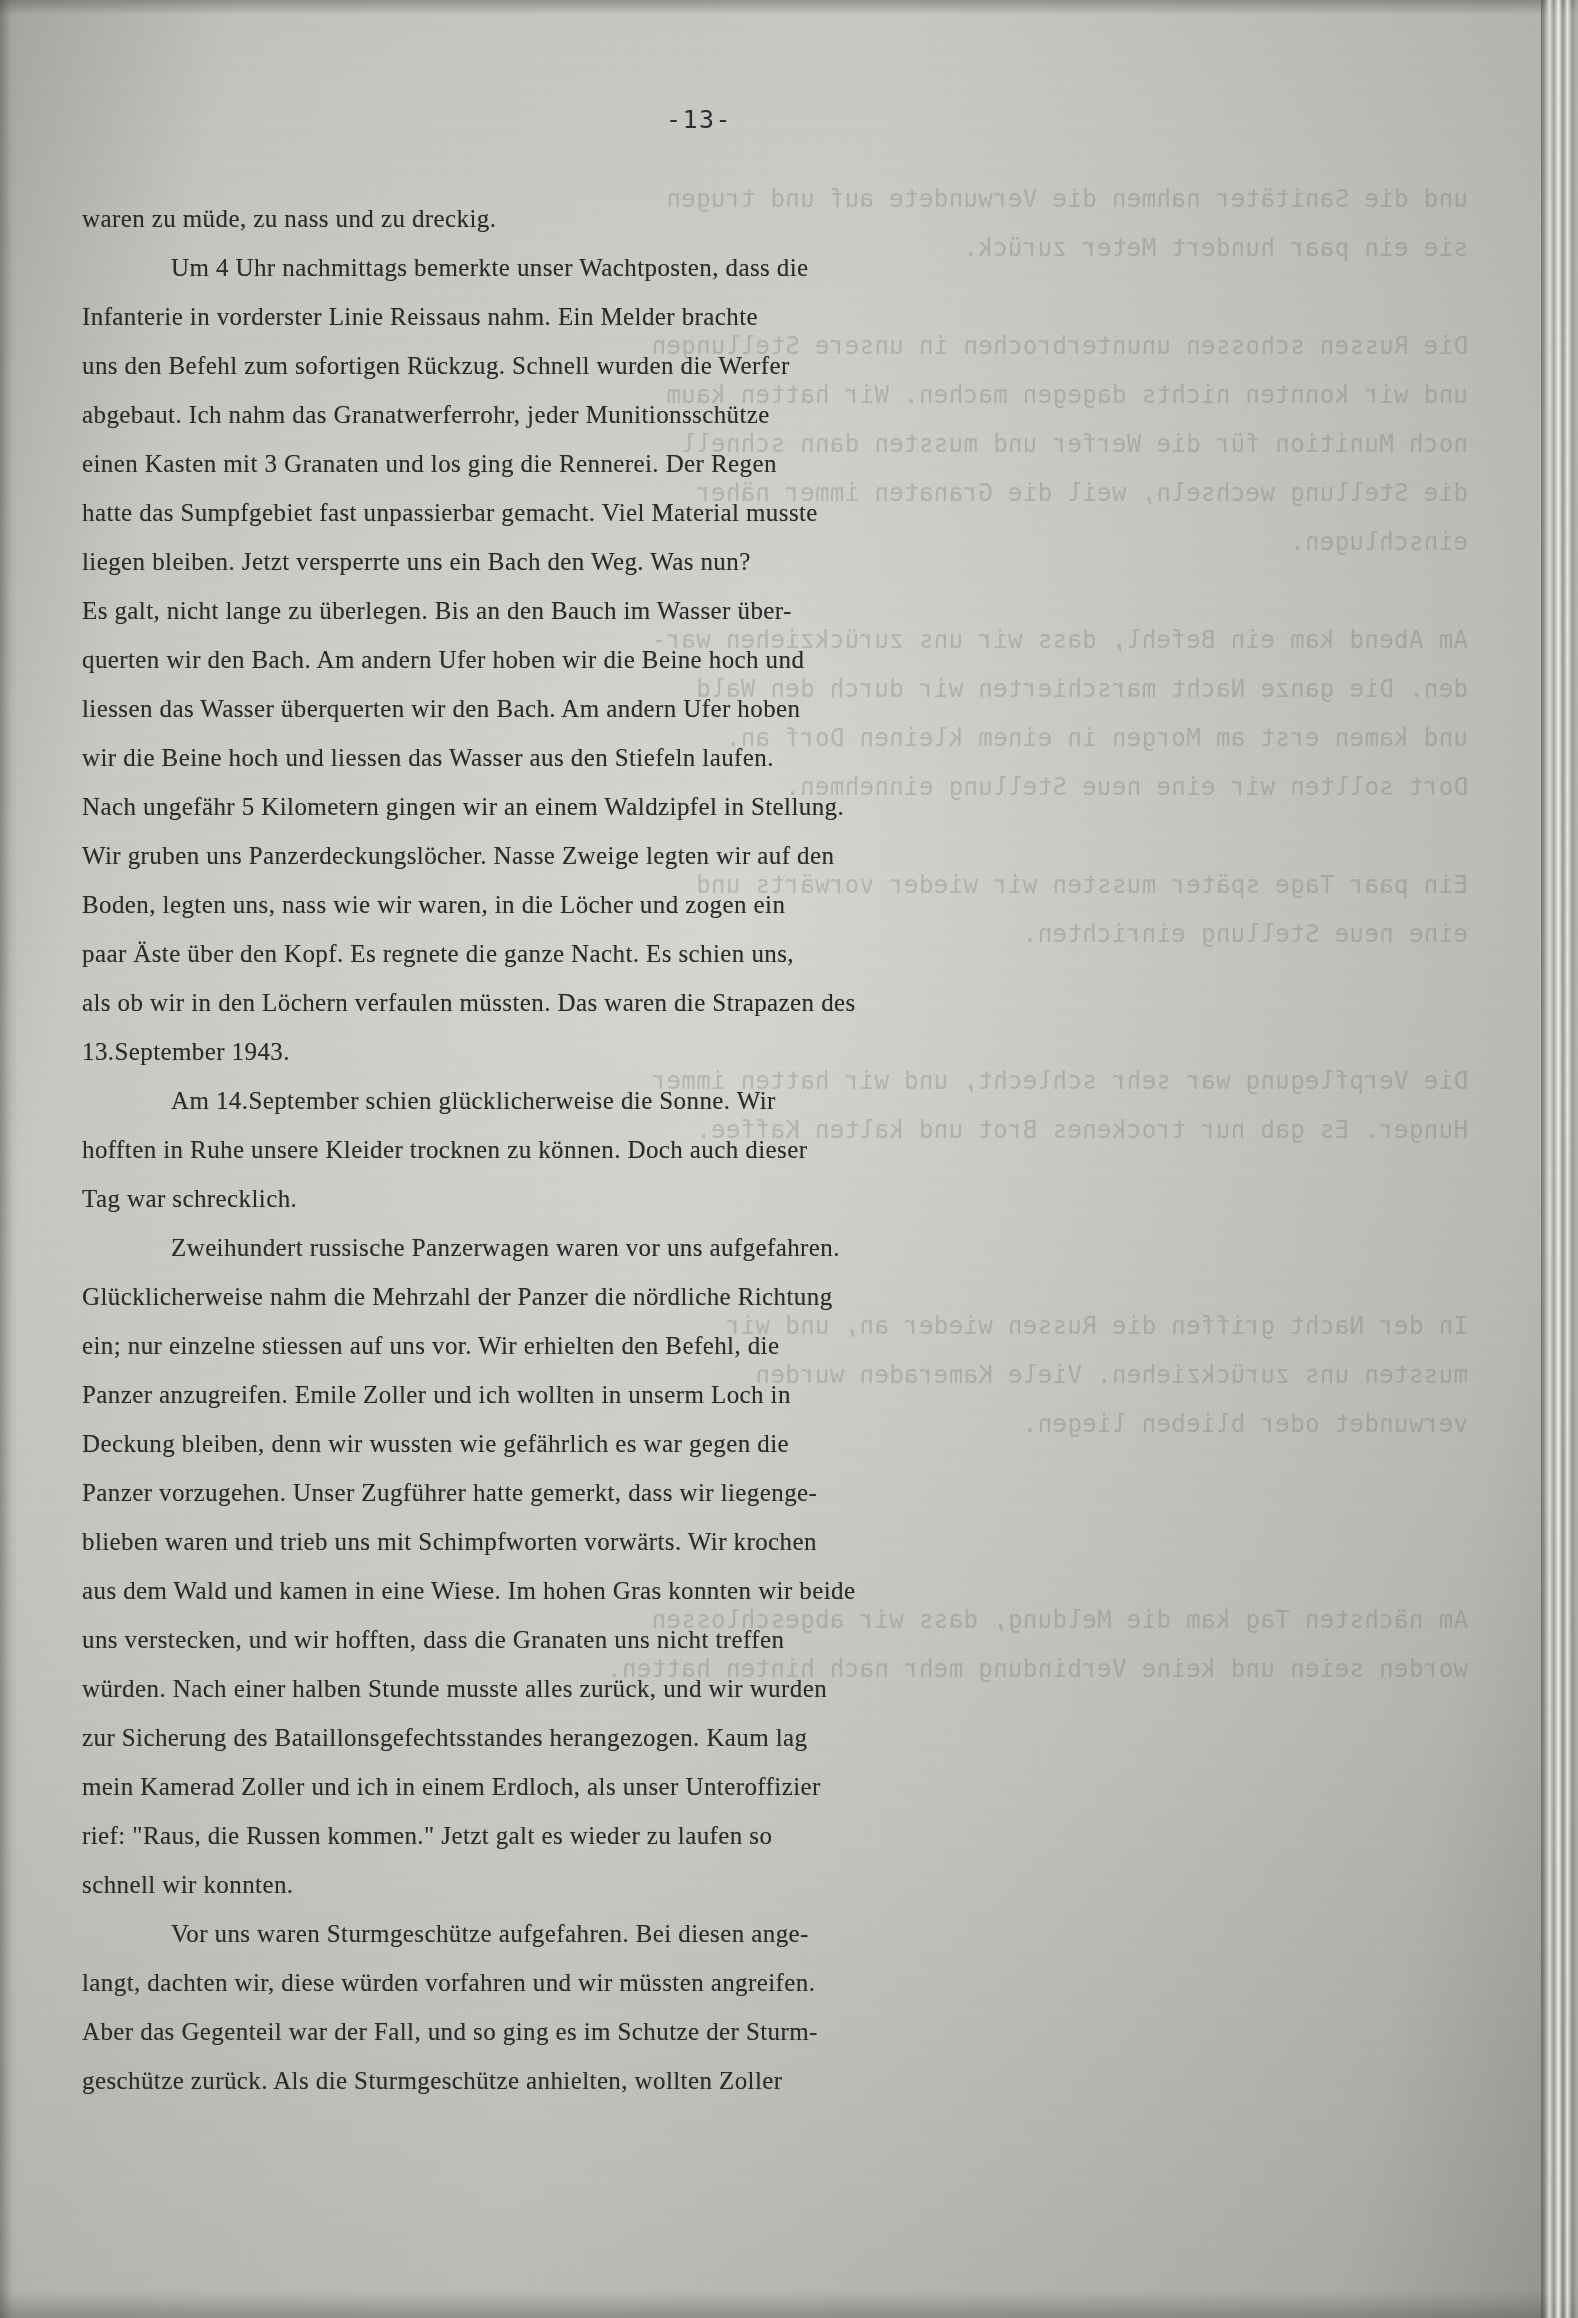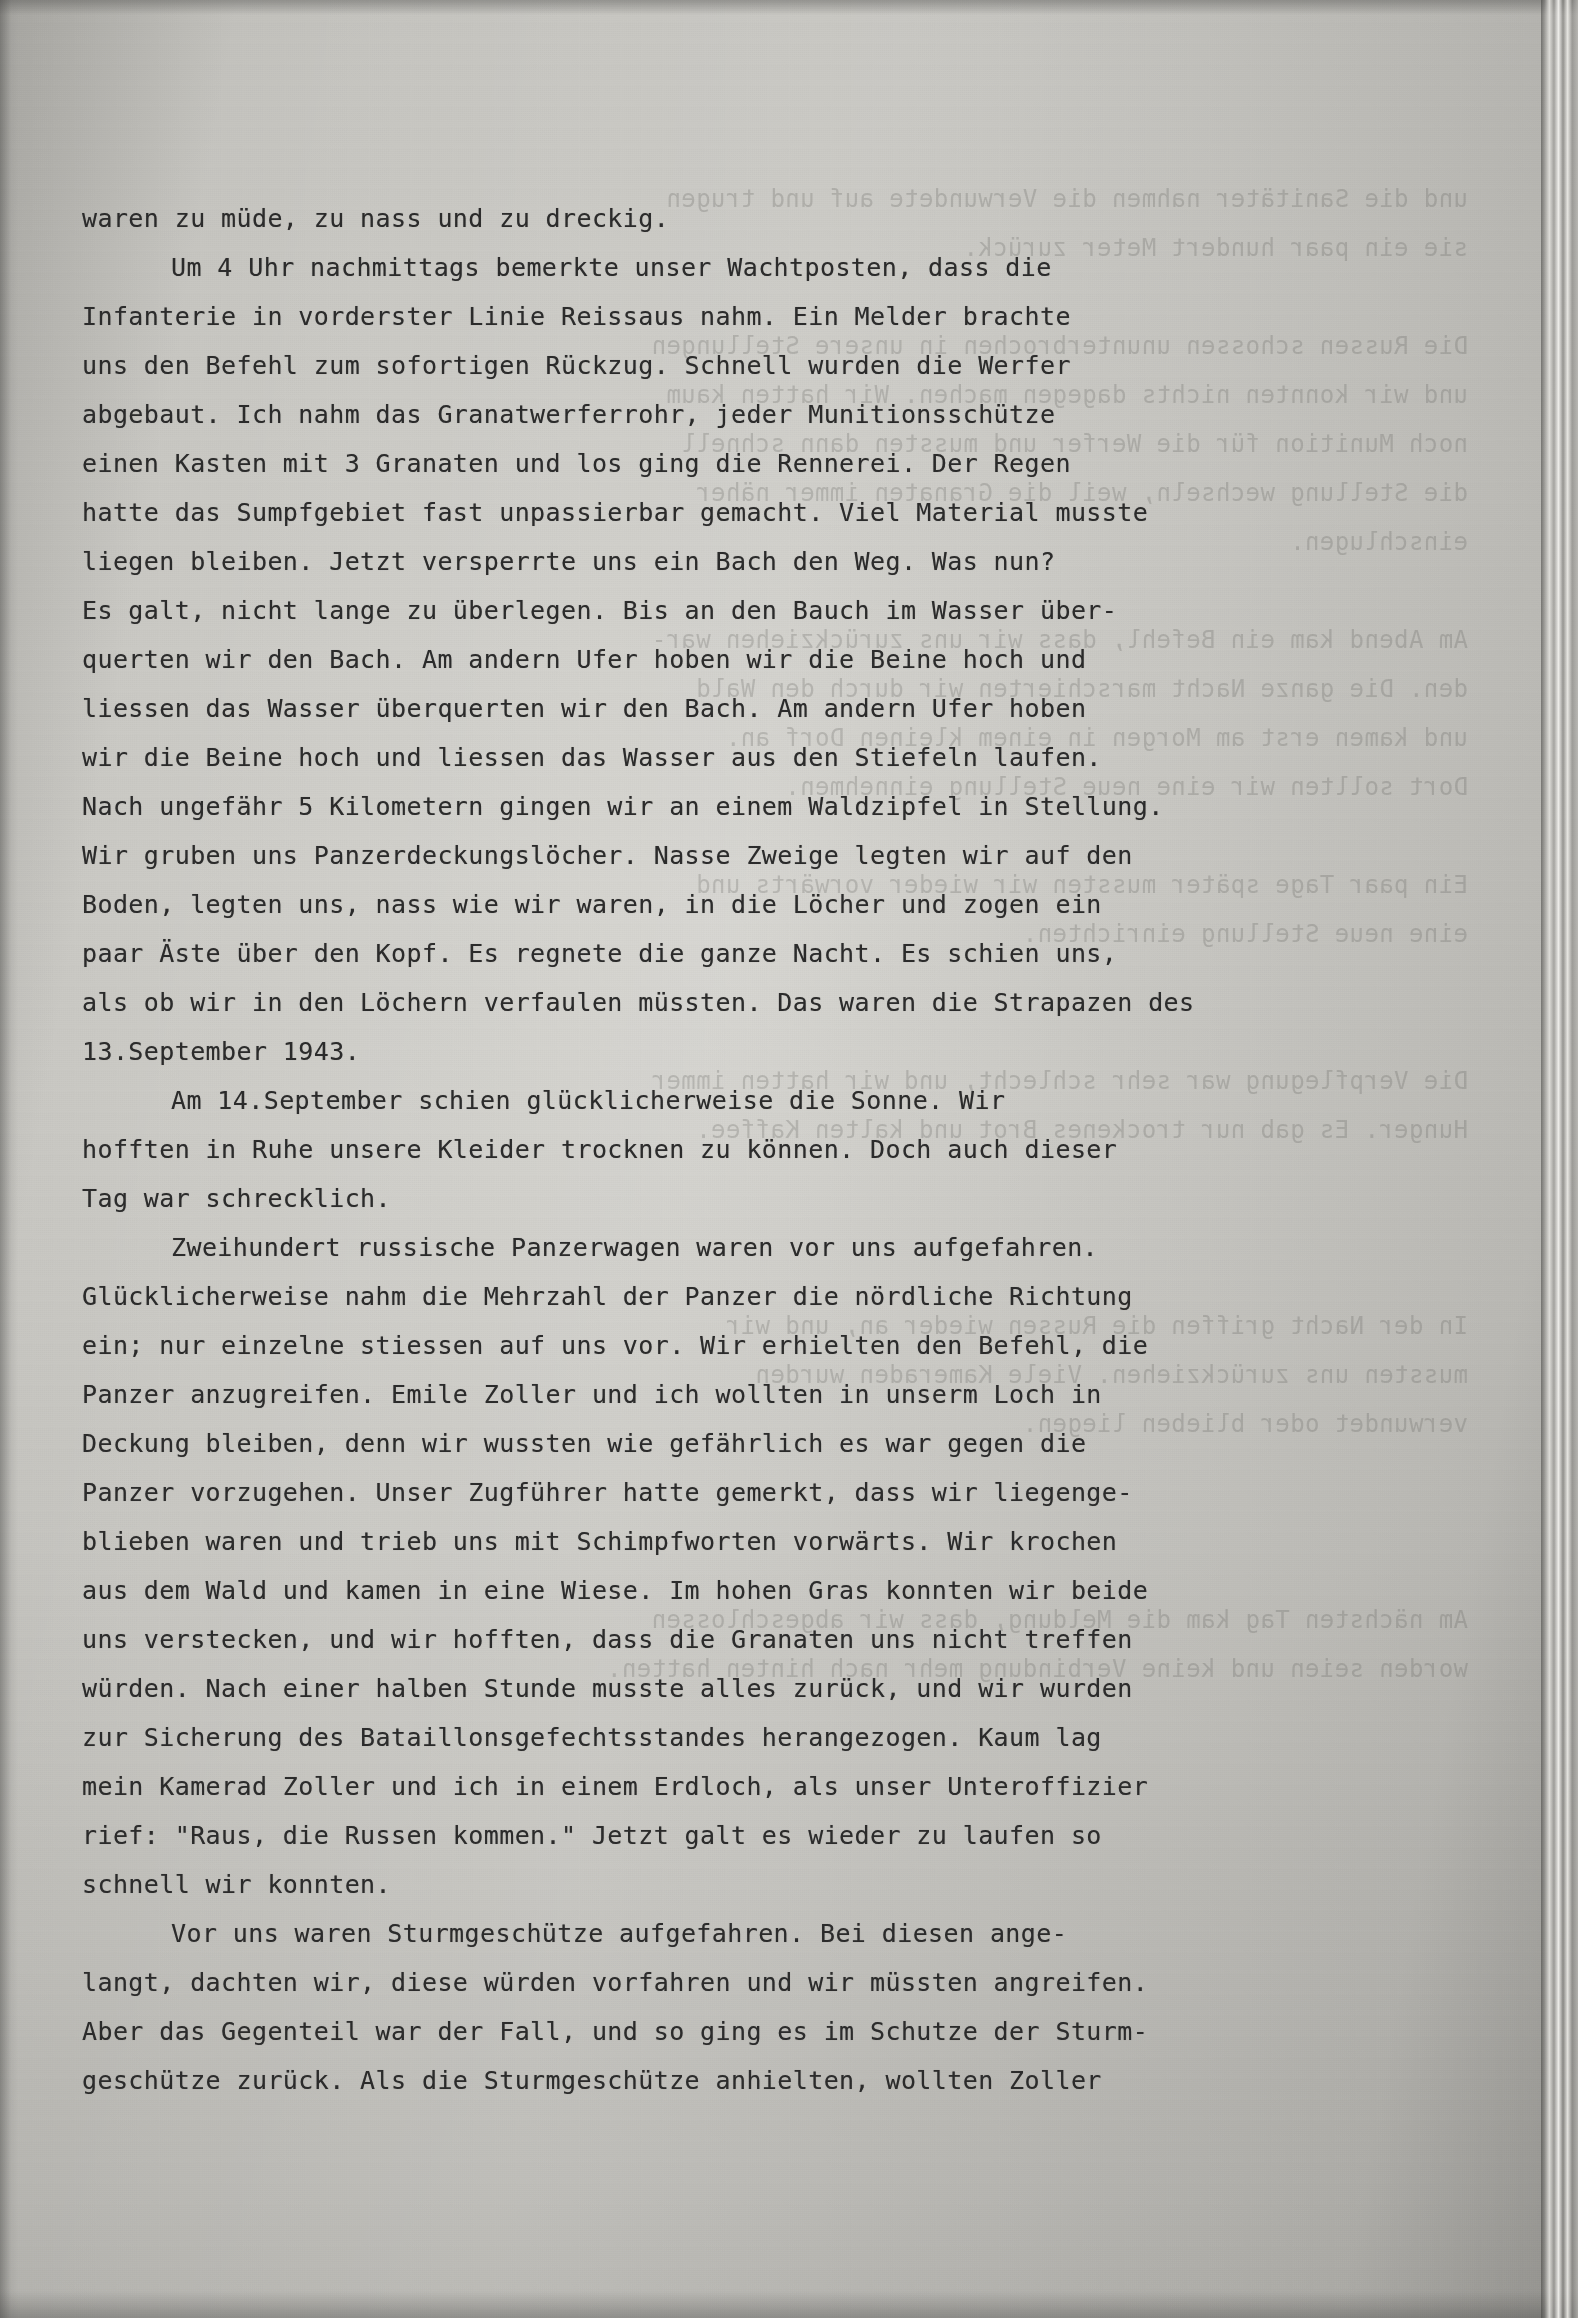--- a/index.html
+++ b/index.html
@@ -94,21 +94,21 @@
     left: 82px;
     top: 194px;
     width: 1405px;
     font-size: 25px;
     line-height: 49px;
     letter-spacing: 0.4px;
     color: #2b2b2b;
     white-space: pre-wrap;
     text-shadow: 0 0 0.7px rgba(40,40,40,0.35);
   }
-  .body-text .ln { display: block; }
+  .body-text .ln { display: block; font-family: Liberation Serif, serif; }
   .body-text .ind { display: inline-block; width: 89px; }
 
   
   .bleed {
     position: absolute;
     left: 98px;
     top: 175px;
     width: 1370px;
     font-size: 24px;
     line-height: 49px;
@@ -125,20 +125,21 @@
 <body>
 
 <div class="page">
 
   <div class="paper-tone"></div>
   <div class="paper-tone2"></div>
 
   <div class="bleed" id="bleed"><span class="ln">und die Sanitäter nahmen die Verwundete auf und trugen</span><span class="ln">sie ein paar hundert Meter zurück.</span><span class="ln">&nbsp;</span><span class="ln">Die Russen schossen ununterbrochen in unsere Stellungen</span><span class="ln">und wir konnten nichts dagegen machen. Wir hatten kaum</span><span class="ln">noch Munition für die Werfer und mussten dann schnell</span><span class="ln">die Stellung wechseln, weil die Granaten immer näher</span><span class="ln">einschlugen.</span><span class="ln">&nbsp;</span><span class="ln">Am Abend kam ein Befehl, dass wir uns zurückziehen war-</span><span class="ln">den. Die ganze Nacht marschierten wir durch den Wald</span><span class="ln">und kamen erst am Morgen in einem kleinen Dorf an.</span><span class="ln">Dort sollten wir eine neue Stellung einnehmen.</span><span class="ln">&nbsp;</span><span class="ln">Ein paar Tage später mussten wir wieder vorwärts und</span><span class="ln">eine neue Stellung einrichten.</span><span class="ln">&nbsp;</span><span class="ln">&nbsp;</span><span class="ln">Die Verpflegung war sehr schlecht, und wir hatten immer</span><span class="ln">Hunger. Es gab nur trockenes Brot und kalten Kaffee.</span><span class="ln">&nbsp;</span><span class="ln">&nbsp;</span><span class="ln">&nbsp;</span><span class="ln">In der Nacht griffen die Russen wieder an, und wir</span><span class="ln">mussten uns zurückziehen. Viele Kameraden wurden</span><span class="ln">verwundet oder blieben liegen.</span><span class="ln">&nbsp;</span><span class="ln">&nbsp;</span><span class="ln">&nbsp;</span><span class="ln">Am nächsten Tag kam die Meldung, dass wir abgeschlossen</span><span class="ln">worden seien und keine Verbindung mehr nach hinten hatten.</span></div>
 
   <div class="content">
+    <div class="page-number">-13-</div>
     <div class="body-text" id="bodytext"><span class="ln">waren zu müde, zu nass und zu dreckig.</span><span class="ln"><span class="ind"></span>Um 4 Uhr nachmittags bemerkte unser Wachtposten, dass die</span><span class="ln">Infanterie in vorderster Linie Reissaus nahm. Ein Melder brachte</span><span class="ln">uns den Befehl zum sofortigen Rückzug. Schnell wurden die Werfer</span><span class="ln">abgebaut. Ich nahm das Granatwerferrohr, jeder Munitionsschütze</span><span class="ln">einen Kasten mit 3 Granaten und los ging die Rennerei. Der Regen</span><span class="ln">hatte das Sumpfgebiet fast unpassierbar gemacht. Viel Material musste</span><span class="ln">liegen bleiben. Jetzt versperrte uns ein Bach den Weg. Was nun?</span><span class="ln">Es galt, nicht lange zu überlegen. Bis an den Bauch im Wasser über-</span><span class="ln">querten wir den Bach. Am andern Ufer hoben wir die Beine hoch und</span><span class="ln">liessen das Wasser überquerten wir den Bach. Am andern Ufer hoben</span><span class="ln">wir die Beine hoch und liessen das Wasser aus den Stiefeln laufen.</span><span class="ln">Nach ungefähr 5 Kilometern gingen wir an einem Waldzipfel in Stellung.</span><span class="ln">Wir gruben uns Panzerdeckungslöcher. Nasse Zweige legten wir auf den</span><span class="ln">Boden, legten uns, nass wie wir waren, in die Löcher und zogen ein</span><span class="ln">paar Äste über den Kopf. Es regnete die ganze Nacht. Es schien uns,</span><span class="ln">als ob wir in den Löchern verfaulen müssten. Das waren die Strapazen des</span><span class="ln">13.September 1943.</span><span class="ln"><span class="ind"></span>Am 14.September schien glücklicherweise die Sonne. Wir</span><span class="ln">hofften in Ruhe unsere Kleider trocknen zu können. Doch auch dieser</span><span class="ln">Tag war schrecklich.</span><span class="ln"><span class="ind"></span>Zweihundert russische Panzerwagen waren vor uns aufgefahren.</span><span class="ln">Glücklicherweise nahm die Mehrzahl der Panzer die nördliche Richtung</span><span class="ln">ein; nur einzelne stiessen auf uns vor. Wir erhielten den Befehl, die</span><span class="ln">Panzer anzugreifen. Emile Zoller und ich wollten in unserm Loch in</span><span class="ln">Deckung bleiben, denn wir wussten wie gefährlich es war gegen die</span><span class="ln">Panzer vorzugehen. Unser Zugführer hatte gemerkt, dass wir liegenge-</span><span class="ln">blieben waren und trieb uns mit Schimpfworten vorwärts. Wir krochen</span><span class="ln">aus dem Wald und kamen in eine Wiese. Im hohen Gras konnten wir beide</span><span class="ln">uns verstecken, und wir hofften, dass die Granaten uns nicht treffen</span><span class="ln">würden. Nach einer halben Stunde musste alles zurück, und wir wurden</span><span class="ln">zur Sicherung des Bataillonsgefechtsstandes herangezogen. Kaum lag</span><span class="ln">mein Kamerad Zoller und ich in einem Erdloch, als unser Unteroffizier</span><span class="ln">rief: "Raus, die Russen kommen." Jetzt galt es wieder zu laufen so</span><span class="ln">schnell wir konnten.</span><span class="ln"><span class="ind"></span>Vor uns waren Sturmgeschütze aufgefahren. Bei diesen ange-</span><span class="ln">langt, dachten wir, diese würden vorfahren und wir müssten angreifen.</span><span class="ln">Aber das Gegenteil war der Fall, und so ging es im Schutze der Sturm-</span><span class="ln">geschütze zurück. Als die Sturmgeschütze anhielten, wollten Zoller</span></div>
   </div>
 
   <div class="grain"></div>
   <div class="left-edge"></div>
   <div class="top-edge"></div>
   <div class="bottom-edge"></div>
   <div class="right-edge"></div>
 </div>
 

